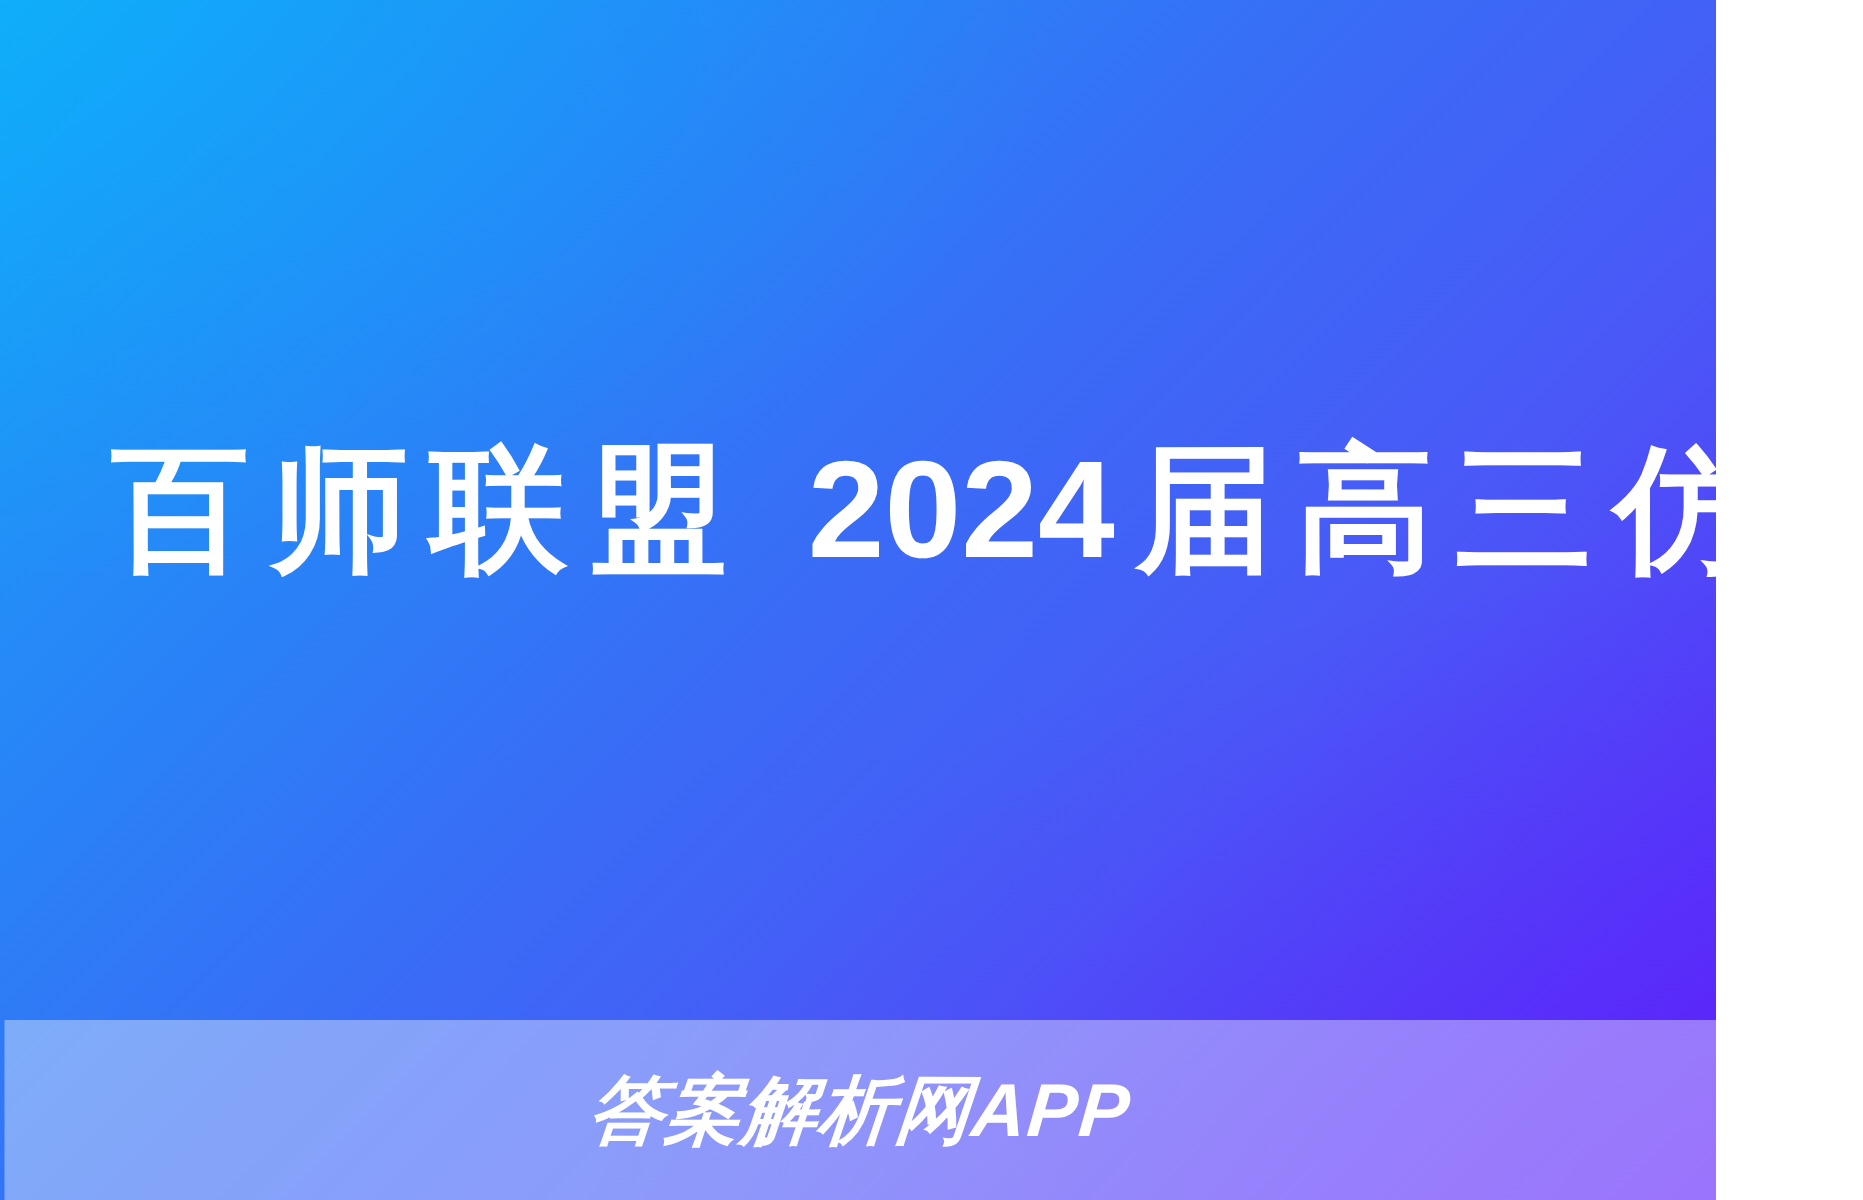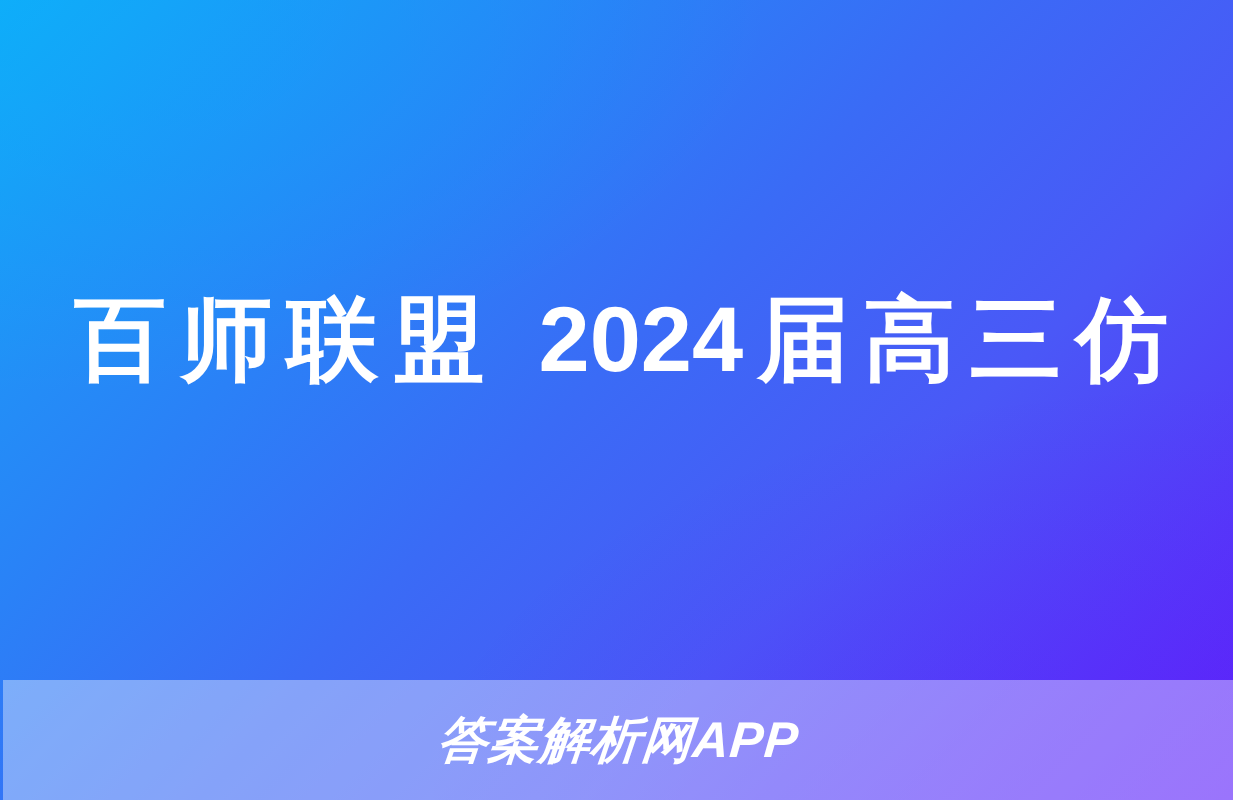--- a/index.html
+++ b/index.html
@@ -8,21 +8,21 @@
   }
   body {
     width: 1242px;
     height: 800px;
     overflow: hidden;
     font-family: "Liberation Sans", "DejaVu Sans", sans-serif;
   }
 
   .card {
     position: relative;
-    width: 1233px;
+    width: 1144px;
     height: 800px;
     background:
       linear-gradient(135deg,
         #15a9f7 0%,
         #1f95f7 14%,
         #2a81f7 30%,
         #3a6bf6 48%,
         #4a58f7 68%,
         #5539f9 86%,
         #5c24f9 100%);

